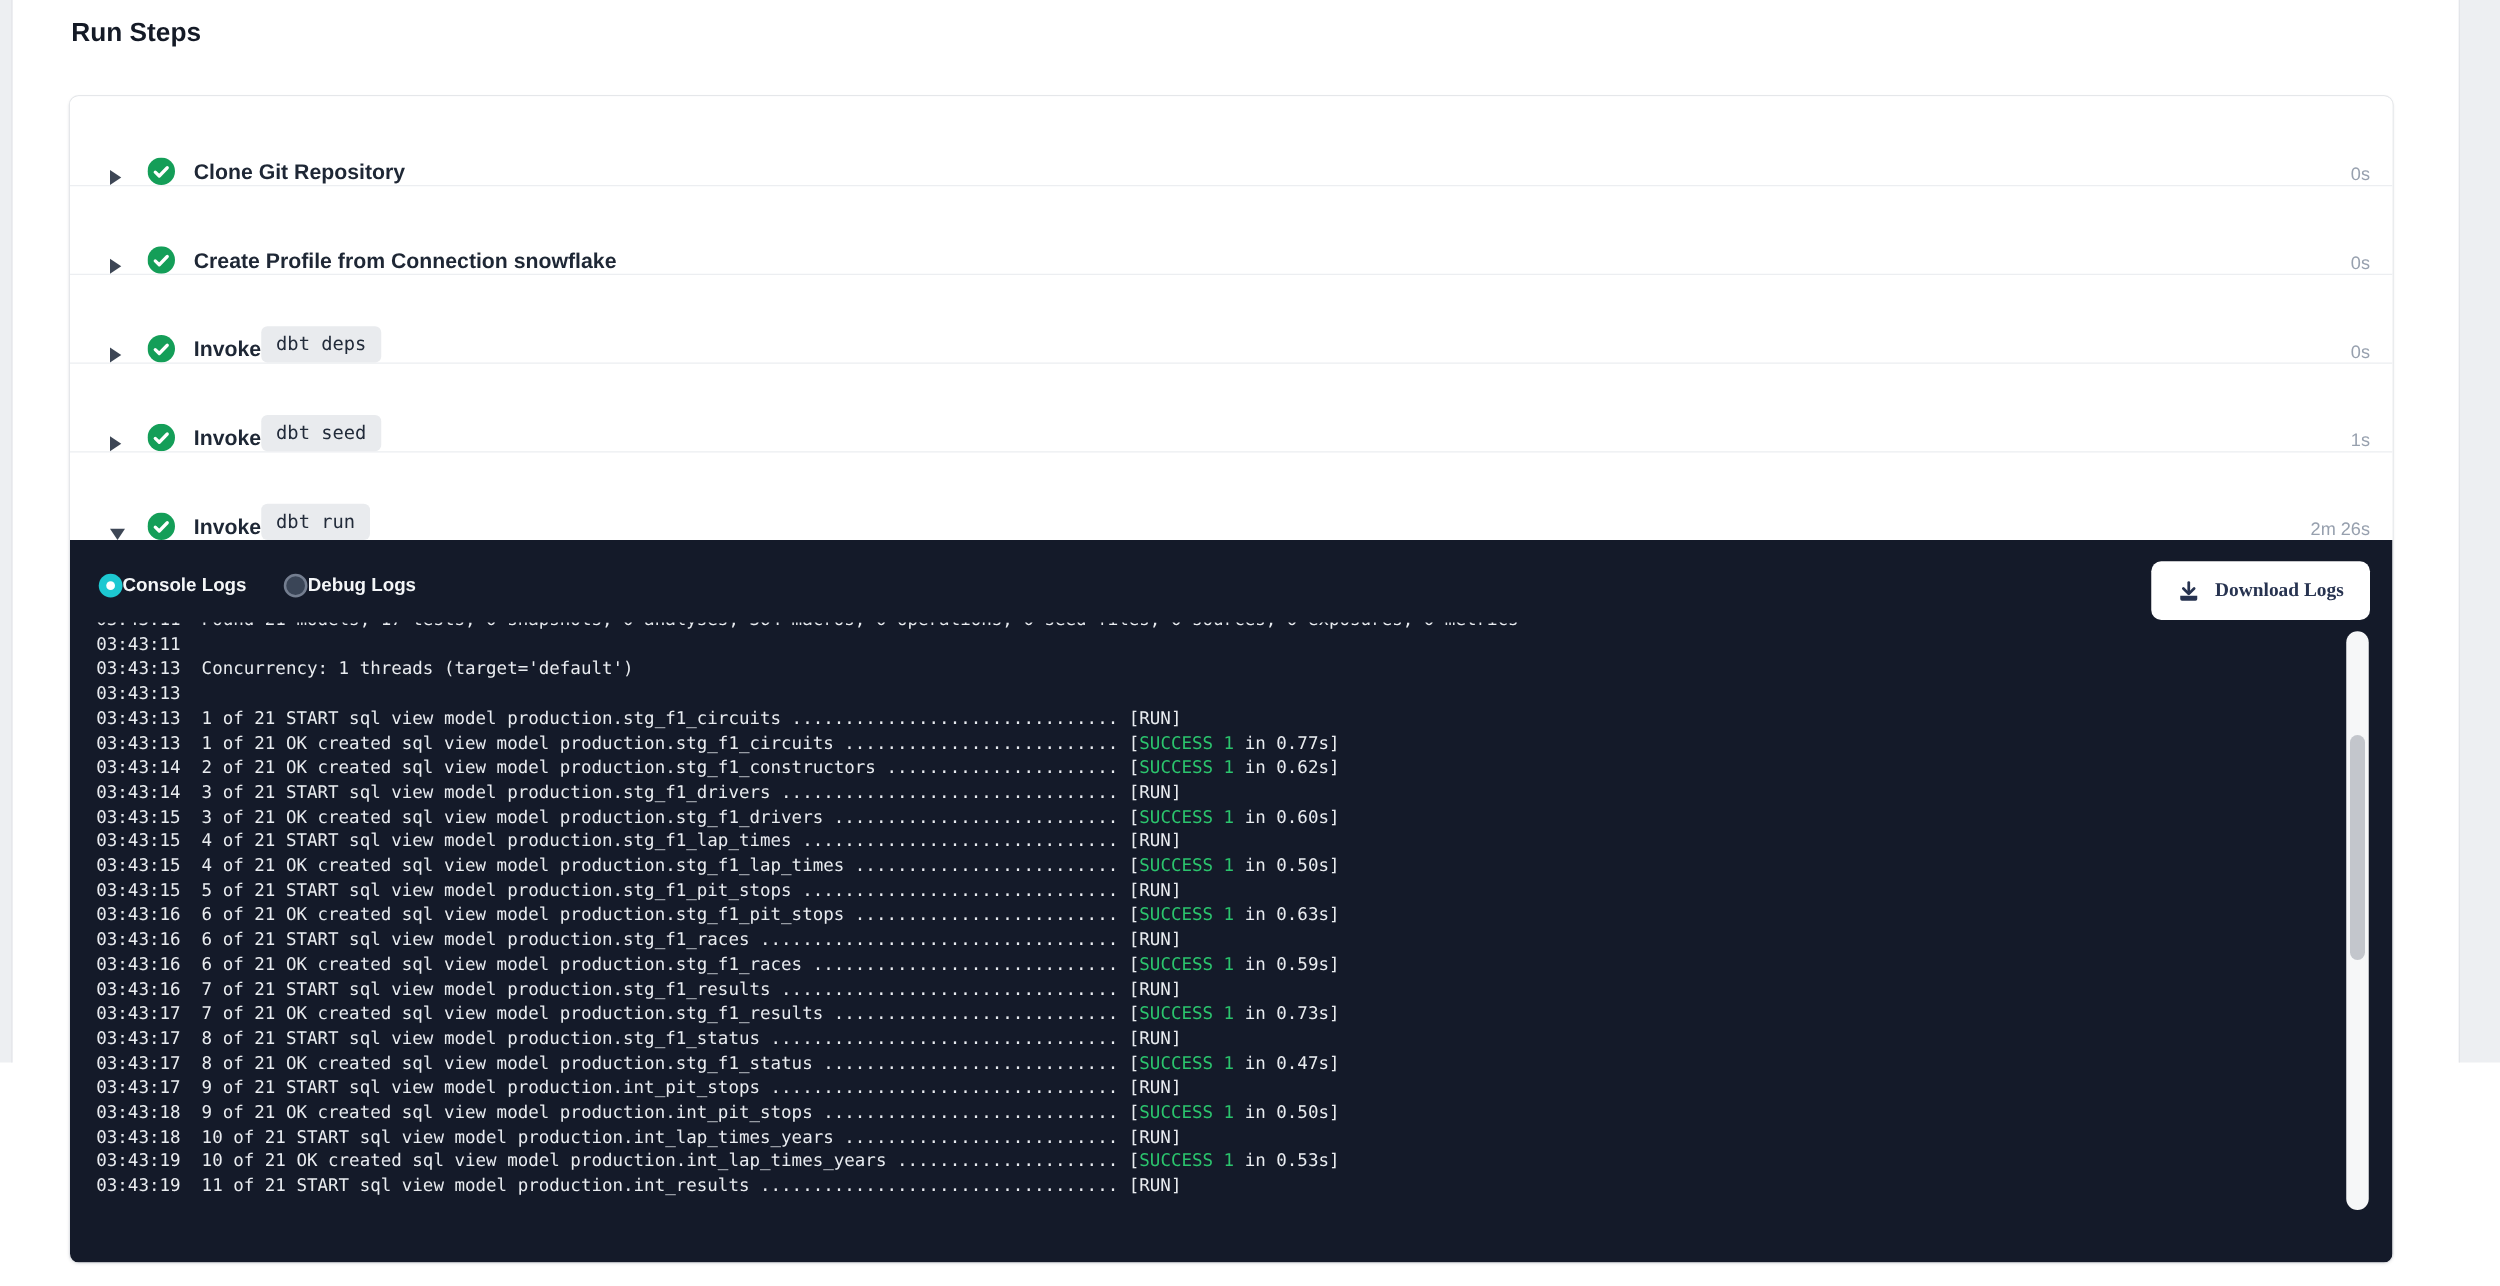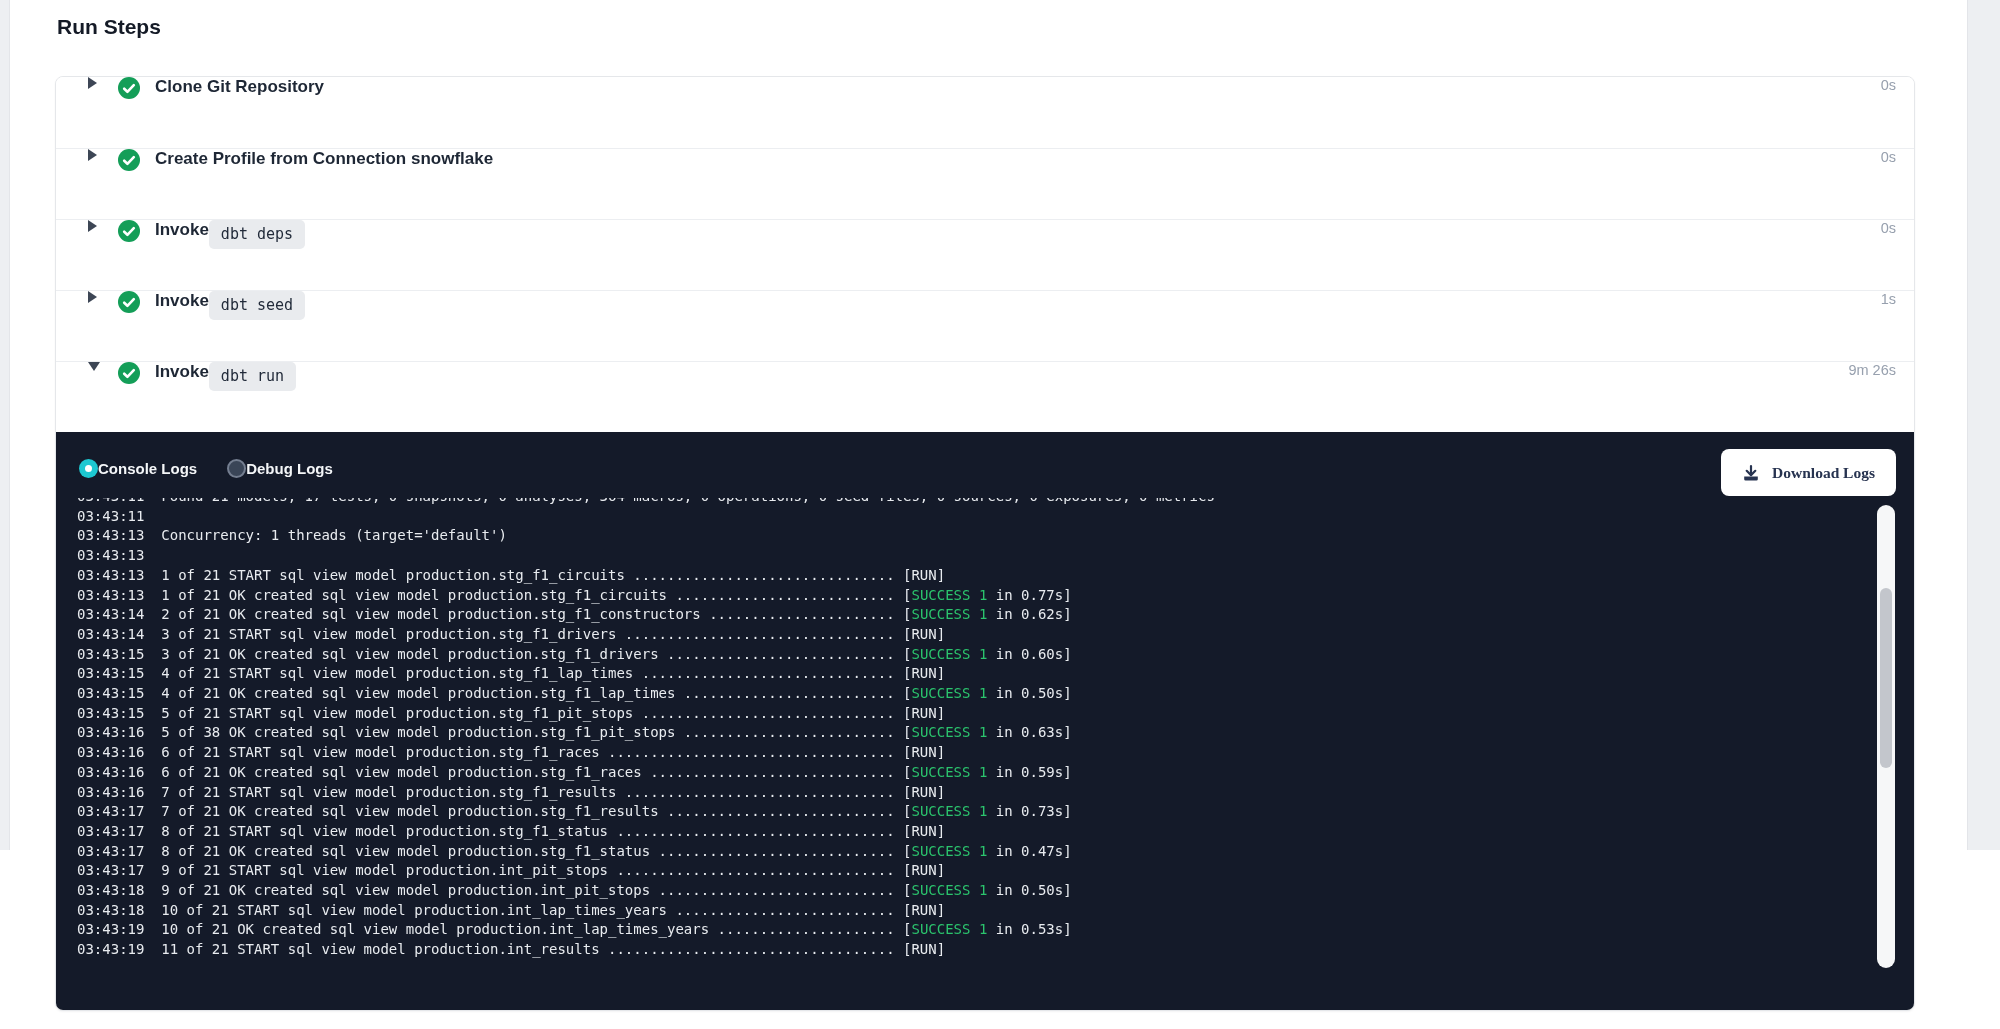--- a/index.html
+++ b/index.html
@@ -15,21 +15,21 @@
   body{width:2000px;height:1029px;overflow:hidden;background:#fff;
        font-family:"Liberation Sans",sans-serif;color:var(--step_text)}
   .page{position:relative;width:2000px;height:850px;background:#fff}
   .gutter{position:absolute;top:0;height:100%;background:var(--page_gutter)}
   .gutter.left{left:0;width:10px;border-right:1px solid #e3e5e9}
   .gutter.right{left:1967px;width:33px;border-left:1px solid #e3e5e9}
   .page-title{position:absolute;left:57px;top:15px;margin:0;font-size:21px;font-weight:700;color:#141a26}
   .card{position:absolute;left:55px;top:76px;width:1860px;background:#fff;
         border:1px solid var(--card_border);border-radius:8px;overflow:hidden;
         box-shadow:0 1px 2px rgba(16,24,40,.05)}
-  .step-row{display:flex;align-items:flex-start;height:71px;padding:0 18px 0 32px;background:#fff}
+  .step-row{display:flex;align-items:flex-end;height:71px;padding:0 18px 0 32px;background:#fff}
   .step-row + .step-row{border-top:1px solid var(--row_divider)}
   .caret{width:0;height:0;flex:none;margin-right:21px;
          border-top:6px solid transparent;border-bottom:6px solid transparent;
          border-left:9px solid var(--caret)}
   .caret.down{border-left:6px solid transparent;border-right:6px solid transparent;
               border-top:9px solid var(--caret);border-bottom:none;margin-right:18px}
   .check{flex:none;width:22px;height:22px;margin-right:15px;display:inline-flex}
   .step-label{font-size:17px;font-weight:700;color:var(--step_text)}
   .badge{background:var(--badge_bg);border-radius:5px;padding:5px 12px 6px;
          font-family:"DejaVu Sans Mono",monospace;font-size:15px;color:#222b3a}
@@ -116,21 +116,21 @@
         <div class="step-row">
           <span class="caret down"></span>
           <span class="check">
             <svg viewBox="0 0 22 22" width="22" height="22">
               <circle cx="11" cy="11" r="11" fill="var(--accent_green)"></circle>
               <path d="M6.2 11.7l3.2 3.1 6.4-6.6" fill="none" stroke="#fff" stroke-width="2.6" stroke-linecap="round" stroke-linejoin="round"></path>
             </svg>
           </span>
           <span class="step-label">Invoke</span>
           <span class="badge">dbt run</span>
-          <span class="duration">9m 26s</span>
+          <span class="duration">2m 26s</span>
         </div>
       </div>
 
     <div class="console">
       <div id="tabs" class="radio-group">
           <div class="radio-item">
             <span class="radio selected"></span>
             <span class="radio-label">Console Logs</span>
           </div>
           <div class="radio-item">
@@ -157,21 +157,21 @@
             <div class="log-line"><span>03:43:13  Concurrency: 1 threads (target='default')</span></div>
             <div class="log-line"><span>03:43:13</span></div>
             <div class="log-line"><span>03:43:13  1 of 21 START sql view model production.stg_f1_circuits ............................... [RUN]</span></div>
             <div class="log-line"><span>03:43:13  1 of 21 OK created sql view model production.stg_f1_circuits .......................... [</span><span class="success">SUCCESS 1</span><span> in 0.77s]</span></div>
             <div class="log-line"><span>03:43:14  2 of 21 OK created sql view model production.stg_f1_constructors ...................... [</span><span class="success">SUCCESS 1</span><span> in 0.62s]</span></div>
             <div class="log-line"><span>03:43:14  3 of 21 START sql view model production.stg_f1_drivers ................................ [RUN]</span></div>
             <div class="log-line"><span>03:43:15  3 of 21 OK created sql view model production.stg_f1_drivers ........................... [</span><span class="success">SUCCESS 1</span><span> in 0.60s]</span></div>
             <div class="log-line"><span>03:43:15  4 of 21 START sql view model production.stg_f1_lap_times .............................. [RUN]</span></div>
             <div class="log-line"><span>03:43:15  4 of 21 OK created sql view model production.stg_f1_lap_times ......................... [</span><span class="success">SUCCESS 1</span><span> in 0.50s]</span></div>
             <div class="log-line"><span>03:43:15  5 of 21 START sql view model production.stg_f1_pit_stops .............................. [RUN]</span></div>
-            <div class="log-line"><span>03:43:16  5 of 38 OK created sql view model production.stg_f1_pit_stops ......................... [</span><span class="success">SUCCESS 1</span><span> in 0.63s]</span></div>
+            <div class="log-line"><span>03:43:16  6 of 21 OK created sql view model production.stg_f1_pit_stops ......................... [</span><span class="success">SUCCESS 1</span><span> in 0.63s]</span></div>
             <div class="log-line"><span>03:43:16  6 of 21 START sql view model production.stg_f1_races .................................. [RUN]</span></div>
             <div class="log-line"><span>03:43:16  6 of 21 OK created sql view model production.stg_f1_races ............................. [</span><span class="success">SUCCESS 1</span><span> in 0.59s]</span></div>
             <div class="log-line"><span>03:43:16  7 of 21 START sql view model production.stg_f1_results ................................ [RUN]</span></div>
             <div class="log-line"><span>03:43:17  7 of 21 OK created sql view model production.stg_f1_results ........................... [</span><span class="success">SUCCESS 1</span><span> in 0.73s]</span></div>
             <div class="log-line"><span>03:43:17  8 of 21 START sql view model production.stg_f1_status ................................. [RUN]</span></div>
             <div class="log-line"><span>03:43:17  8 of 21 OK created sql view model production.stg_f1_status ............................ [</span><span class="success">SUCCESS 1</span><span> in 0.47s]</span></div>
             <div class="log-line"><span>03:43:17  9 of 21 START sql view model production.int_pit_stops ................................. [RUN]</span></div>
             <div class="log-line"><span>03:43:18  9 of 21 OK created sql view model production.int_pit_stops ............................ [</span><span class="success">SUCCESS 1</span><span> in 0.50s]</span></div>
             <div class="log-line"><span>03:43:18  10 of 21 START sql view model production.int_lap_times_years .......................... [RUN]</span></div>
             <div class="log-line"><span>03:43:19  10 of 21 OK created sql view model production.int_lap_times_years ..................... [</span><span class="success">SUCCESS 1</span><span> in 0.53s]</span></div>

